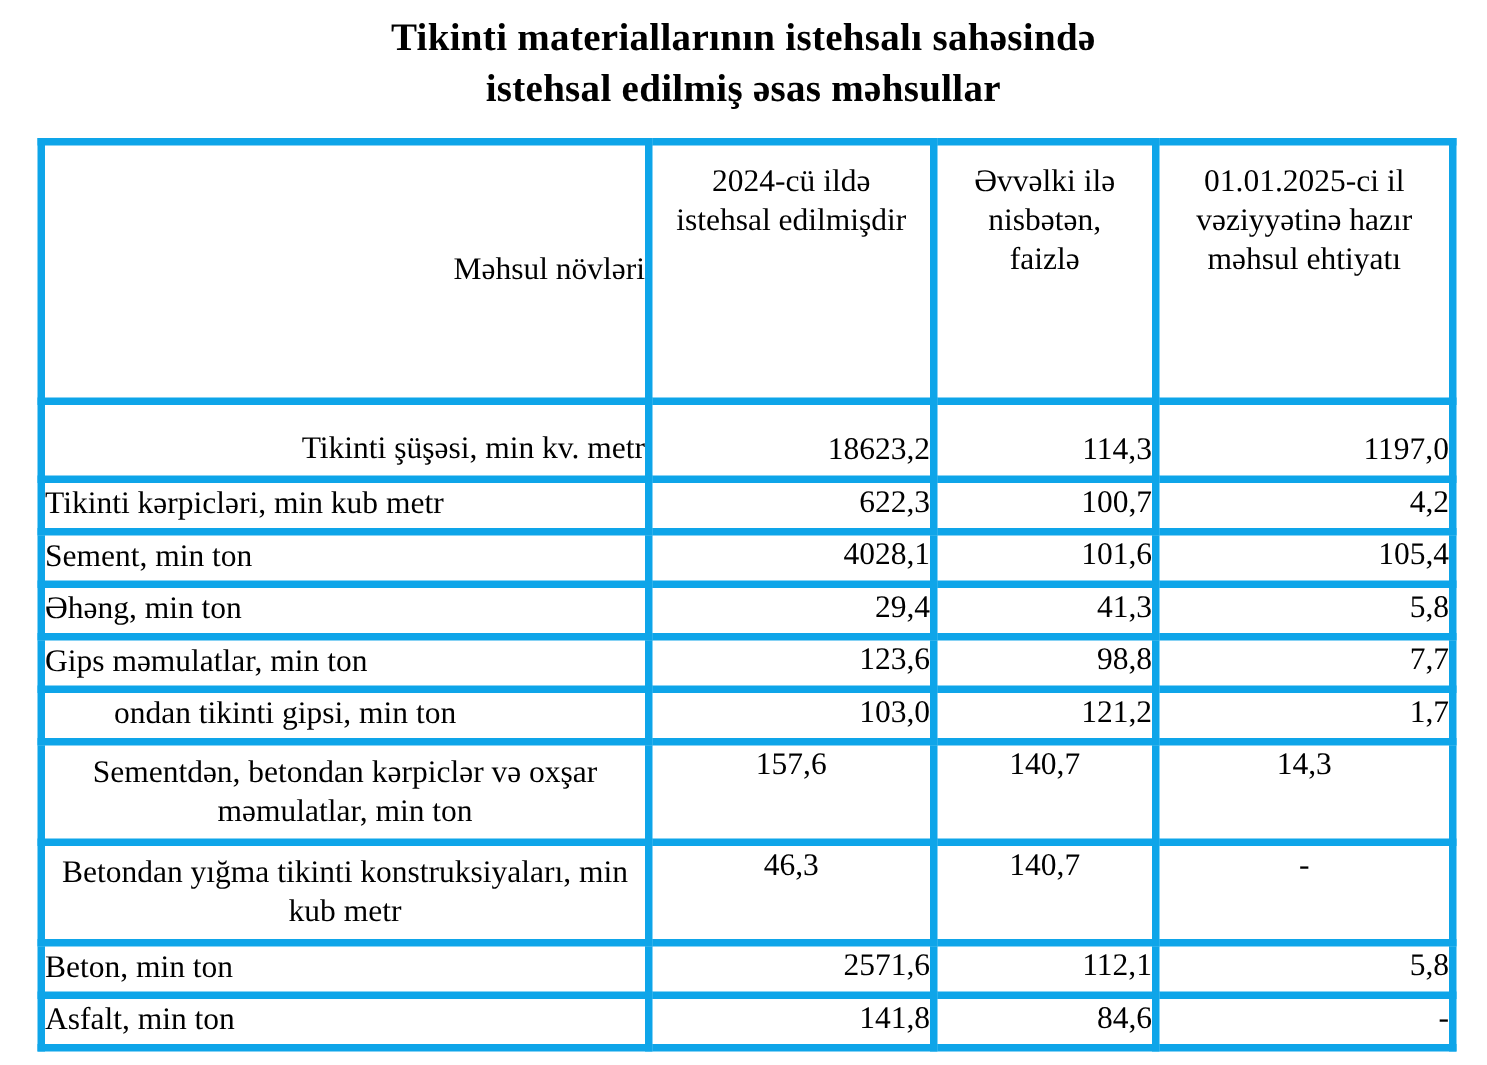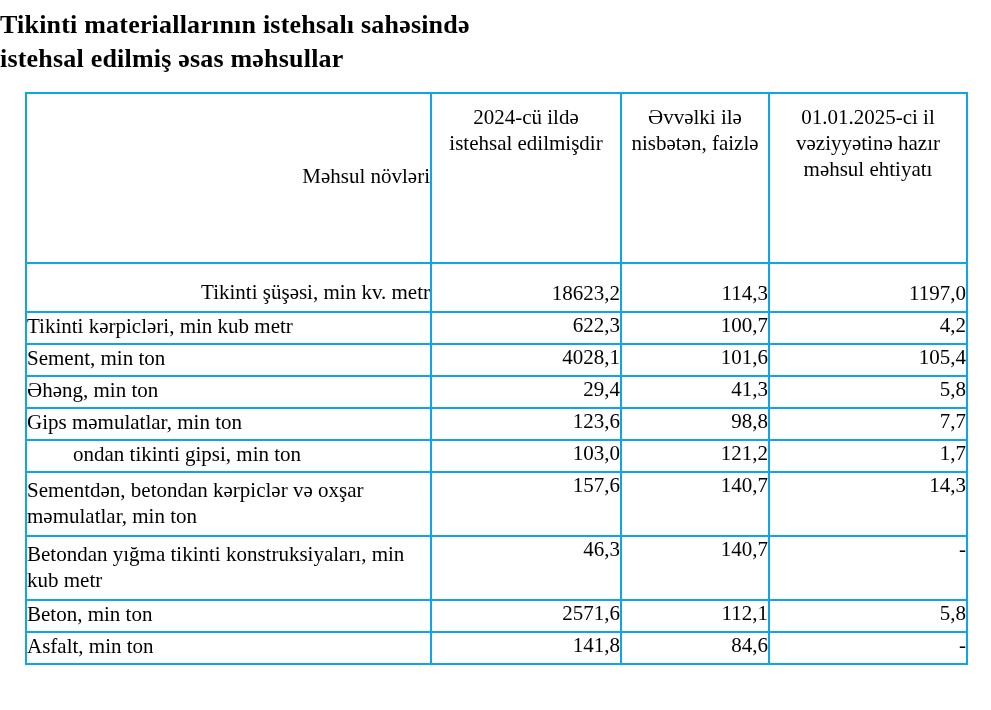--- a/index.html
+++ b/index.html
@@ -14,40 +14,41 @@
     color: #000000;
     overflow: hidden;
   }
   .page {
     width: 991px;
     height: 710px;
     position: relative;
     box-sizing: border-box;
   }
   .title {
+    text-align: center;
     font-weight: bold;
     font-size: 26px;
     line-height: 1.3;
     padding-top: 8px;
     letter-spacing: 0.2px;
   }
   .title .line {
     display: block;
   }
   .table-wrap {
     margin: 16px 25px 0 25px;
   }
   table.data {
     border-collapse: collapse;
     width: 941px;
     table-layout: fixed;
     font-size: 21px;
   }
   table.data td, table.data th {
-    border: 2px solid #0ea5e9;
+    border: 5px solid #0ea5e9;
     padding: 0;
     vertical-align: top;
   }
   
   col.c0 { width: 405px; }
   col.c1 { width: 190px; }
   col.c2 { width: 148px; }
   col.c3 { width: 198px; }
 
   thead th {
@@ -77,20 +78,21 @@
   td.name.indent {
     padding-left: 46px;
   }
   td.num {
     text-align: right;
     padding: 3px 10px 3px 4px;
     vertical-align: bottom;
   }
   tr.tall td {
     height: 58px;
+    text-align: center;
   }
   tr.tall td.name {
     padding-top: 4px;
   }
   tr.firstrow td {
     height: 42px;
     vertical-align: bottom;
     padding-bottom: 5px;
     text-align: right;
   }

